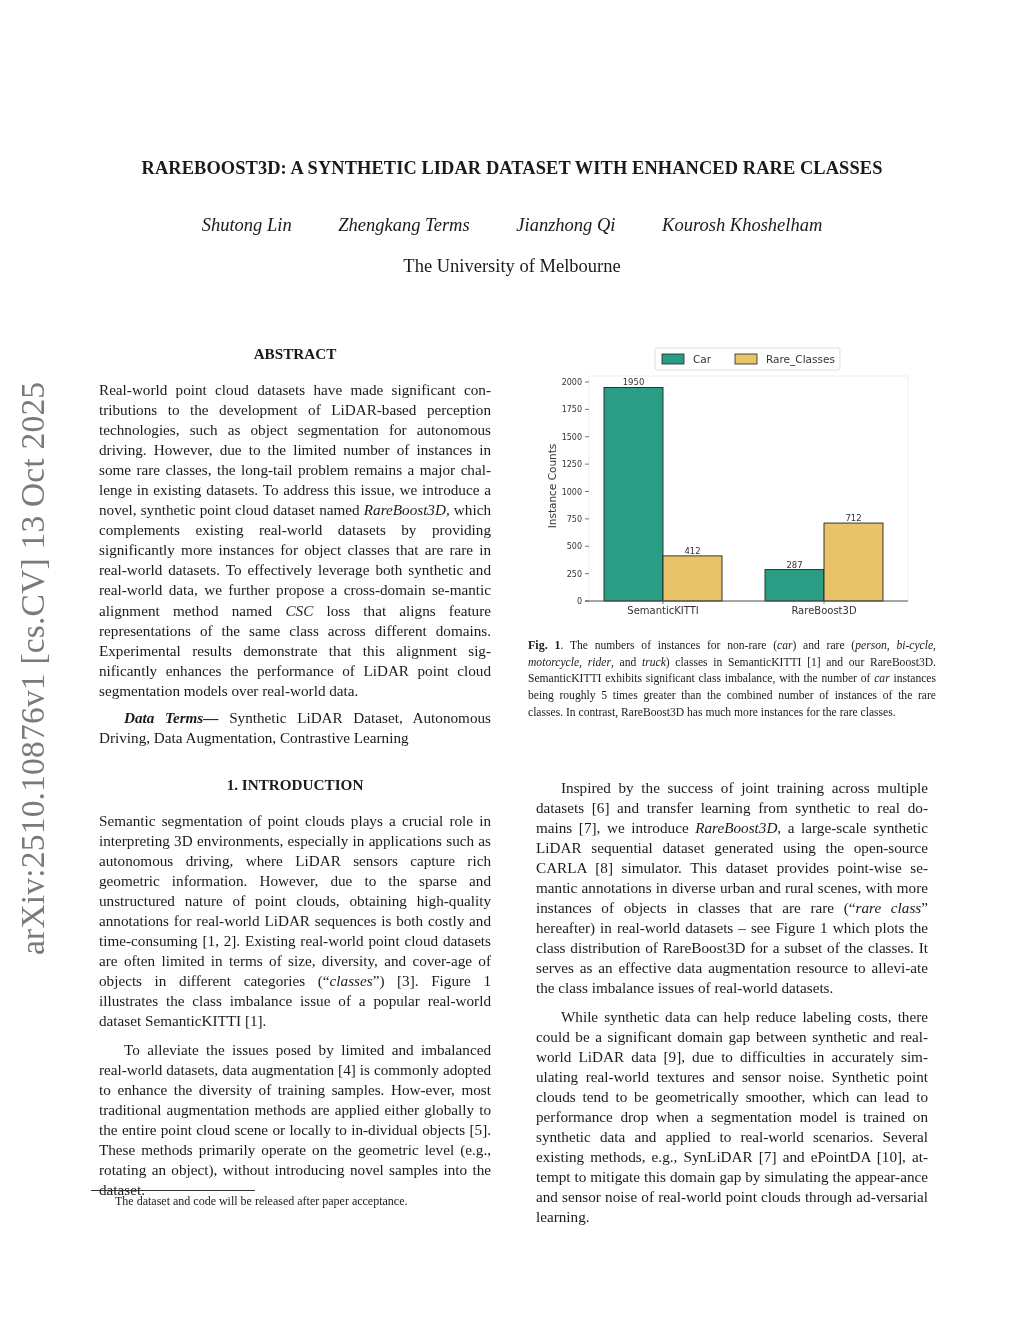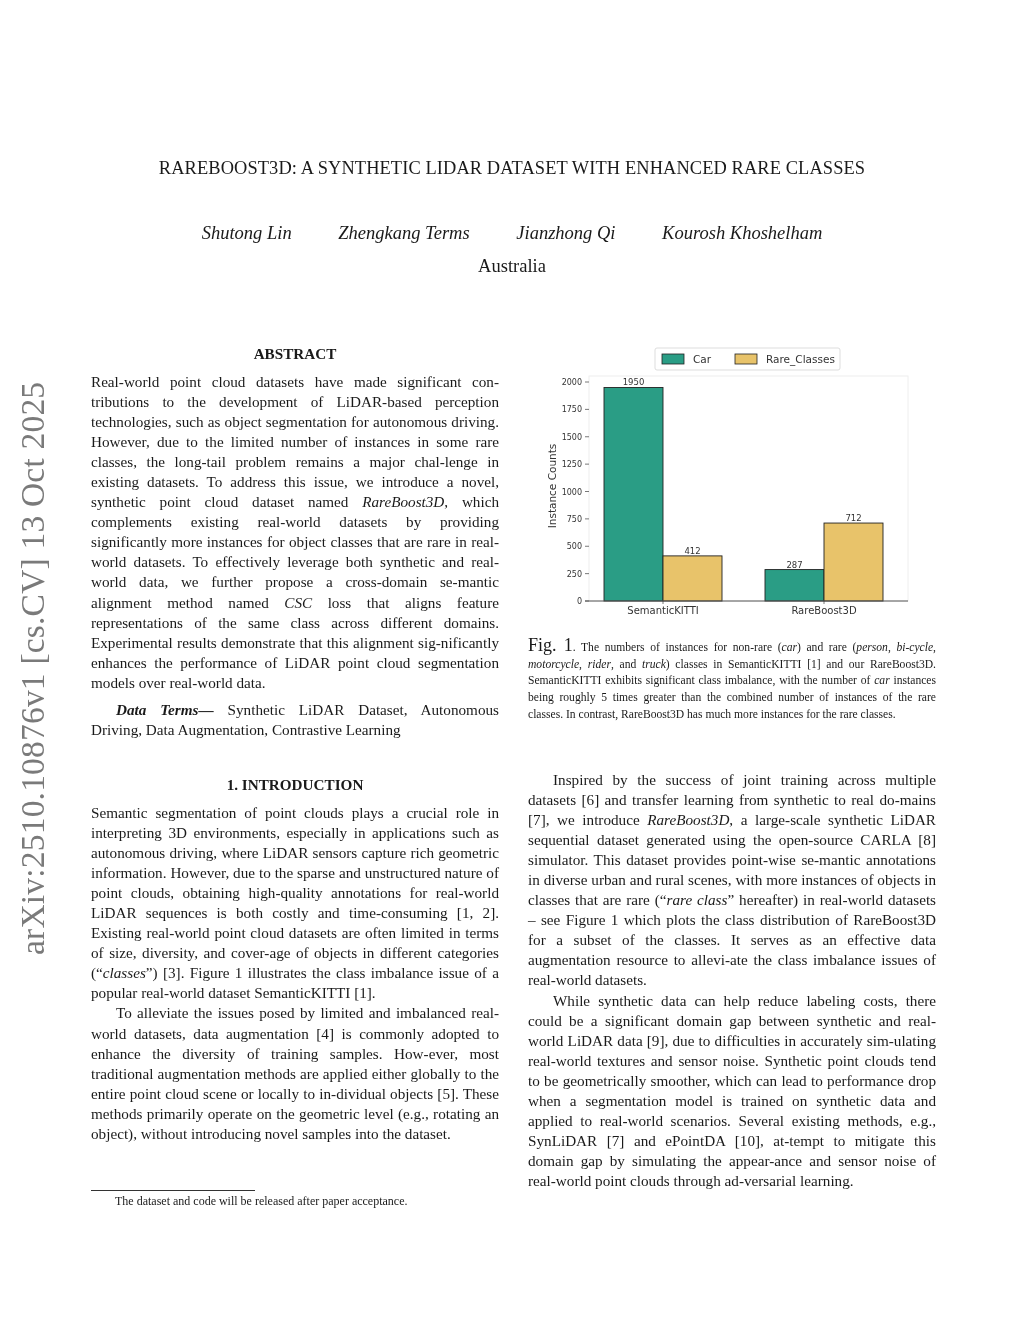--- a/index.html
+++ b/index.html
@@ -4,69 +4,69 @@
 <style>
   html, body { margin: 0; padding: 0; background: #ffffff; }
   body { width: 1024px; height: 1325px; position: relative; overflow: hidden;
          font-family: "Liberation Serif", "DejaVu Serif", serif; color: #1a1a1a; }
 
   .arxiv-stamp { position: absolute; left: 14px; top: 955px; width: 600px; height: 44px;
                  transform: rotate(-90deg); transform-origin: 0 0;
                  font-size: 33.5px; color: #7a7a7a; white-space: nowrap; letter-spacing: 0.2px; }
 
   .title { position: absolute; left: 0; top: 158px; width: 1024px; text-align: center;
-           font-weight: normal; font-size: 18.4px; letter-spacing: 0.1px; }
+           font-weight: bold; font-size: 18.4px; letter-spacing: 0.1px; }
   .authors { position: absolute; left: 0; top: 207px; width: 1024px; text-align: center;
              font-style: italic; font-size: 18.5px; }
-  .authors span { display: inline-block; margin: 16px 21px; }
+  .authors span { display: inline-block; margin: 8px 21px; }
   .affil { position: absolute; left: 0; top: 254px; width: 1024px; text-align: center;
            font-size: 18.5px; line-height: 24px; }
 
   .col { position: absolute; font-size: 15.2px; line-height: 20.05px; text-align: justify; hyphens: manual; }
   .col-left { left: 91px; width: 408px; }
   .col-right { left: 528px; width: 408px; }
-  .col p { margin: 0; }
+  .col p { margin: 8px; }
   .indent { text-indent: 25px; }
 
   .sec-heading { font-weight: bold; text-align: center; font-size: 15.2px; }
 
   .abstract-head { position: absolute; left: 91px; top: 345px; width: 408px; }
   .abstract-body { top: 372px; }
   .index-terms { top: 700px; }
   .intro-head { position: absolute; left: 91px; top: 776px; width: 408px; }
   .intro-body { top: 803px; }
 
   .footnote-rule { position: absolute; left: 91px; top: 1190px; width: 164px; border-top: 1px solid #333; }
   .footnote { position: absolute; left: 115px; top: 1194px; font-size: 12px; }
 
   .fig-wrap { position: absolute; left: 540px; top: 345px; width: 380px; height: 275px; }
   .fig-wrap svg { width: 380px; height: 275px; display: block; }
   .chart-txt { font-family: "DejaVu Sans", "Liberation Sans", sans-serif; fill: #333; }
 
   .caption { position: absolute; left: 528px; top: 637px; width: 408px; font-size: 11.6px; line-height: 16.7px; text-align: justify; }
-  .caption .fig-label { font-weight: normal; font-size: 18px; }
+  .caption .fig-label { font-weight: bold; font-size: 12px; }
 
   .right-body { top: 770px; }
 </style>
 </head>
 <body>
 
 <div class="arxiv-stamp">arXiv:2510.10876v1  [cs.CV]  13 Oct 2025</div>
 
 <div class="title">RAREBOOST3D: A SYNTHETIC LIDAR DATASET WITH ENHANCED RARE CLASSES</div>
 
 <div class="authors">
   <span>Shutong Lin</span>
   <span>Zhengkang Terms</span>
   <span>Jianzhong Qi</span>
   <span>Kourosh Khoshelham</span>
 </div>
 
 <div class="affil">
-  <div>Australia</div>
+  <div>The University of Melbourne</div>
 </div>
 
 <div class="abstract-head sec-heading">ABSTRACT</div>
 
 <div class="col col-left abstract-body">
   <p><span>Real-world point cloud datasets have made significant con-tributions to the development of LiDAR-based perception technologies, such as object segmentation for autonomous driving.  However, due to the limited number of instances in some rare classes, the long-tail problem remains a major chal-lenge in existing datasets. To address this issue, we introduce a novel, synthetic point cloud dataset named </span><em>RareBoost3D</em><span>, which complements existing real-world datasets by providing significantly more instances for object classes that are rare in real-world datasets.  To effectively leverage both synthetic and real-world data, we further propose a cross-domain se-mantic alignment method named </span><em>CSC</em><span> loss that aligns feature representations of the same class across different domains. Experimental results demonstrate that this alignment sig-nificantly enhances the performance of LiDAR point cloud segmentation models over real-world data.</span></p>
 </div>
 
 <div class="col col-left index-terms">
   <p class="indent"><b><i>Data Terms—</i></b><span> Synthetic LiDAR Dataset, Autonomous Driving, Data Augmentation, Contrastive Learning</span></p>

